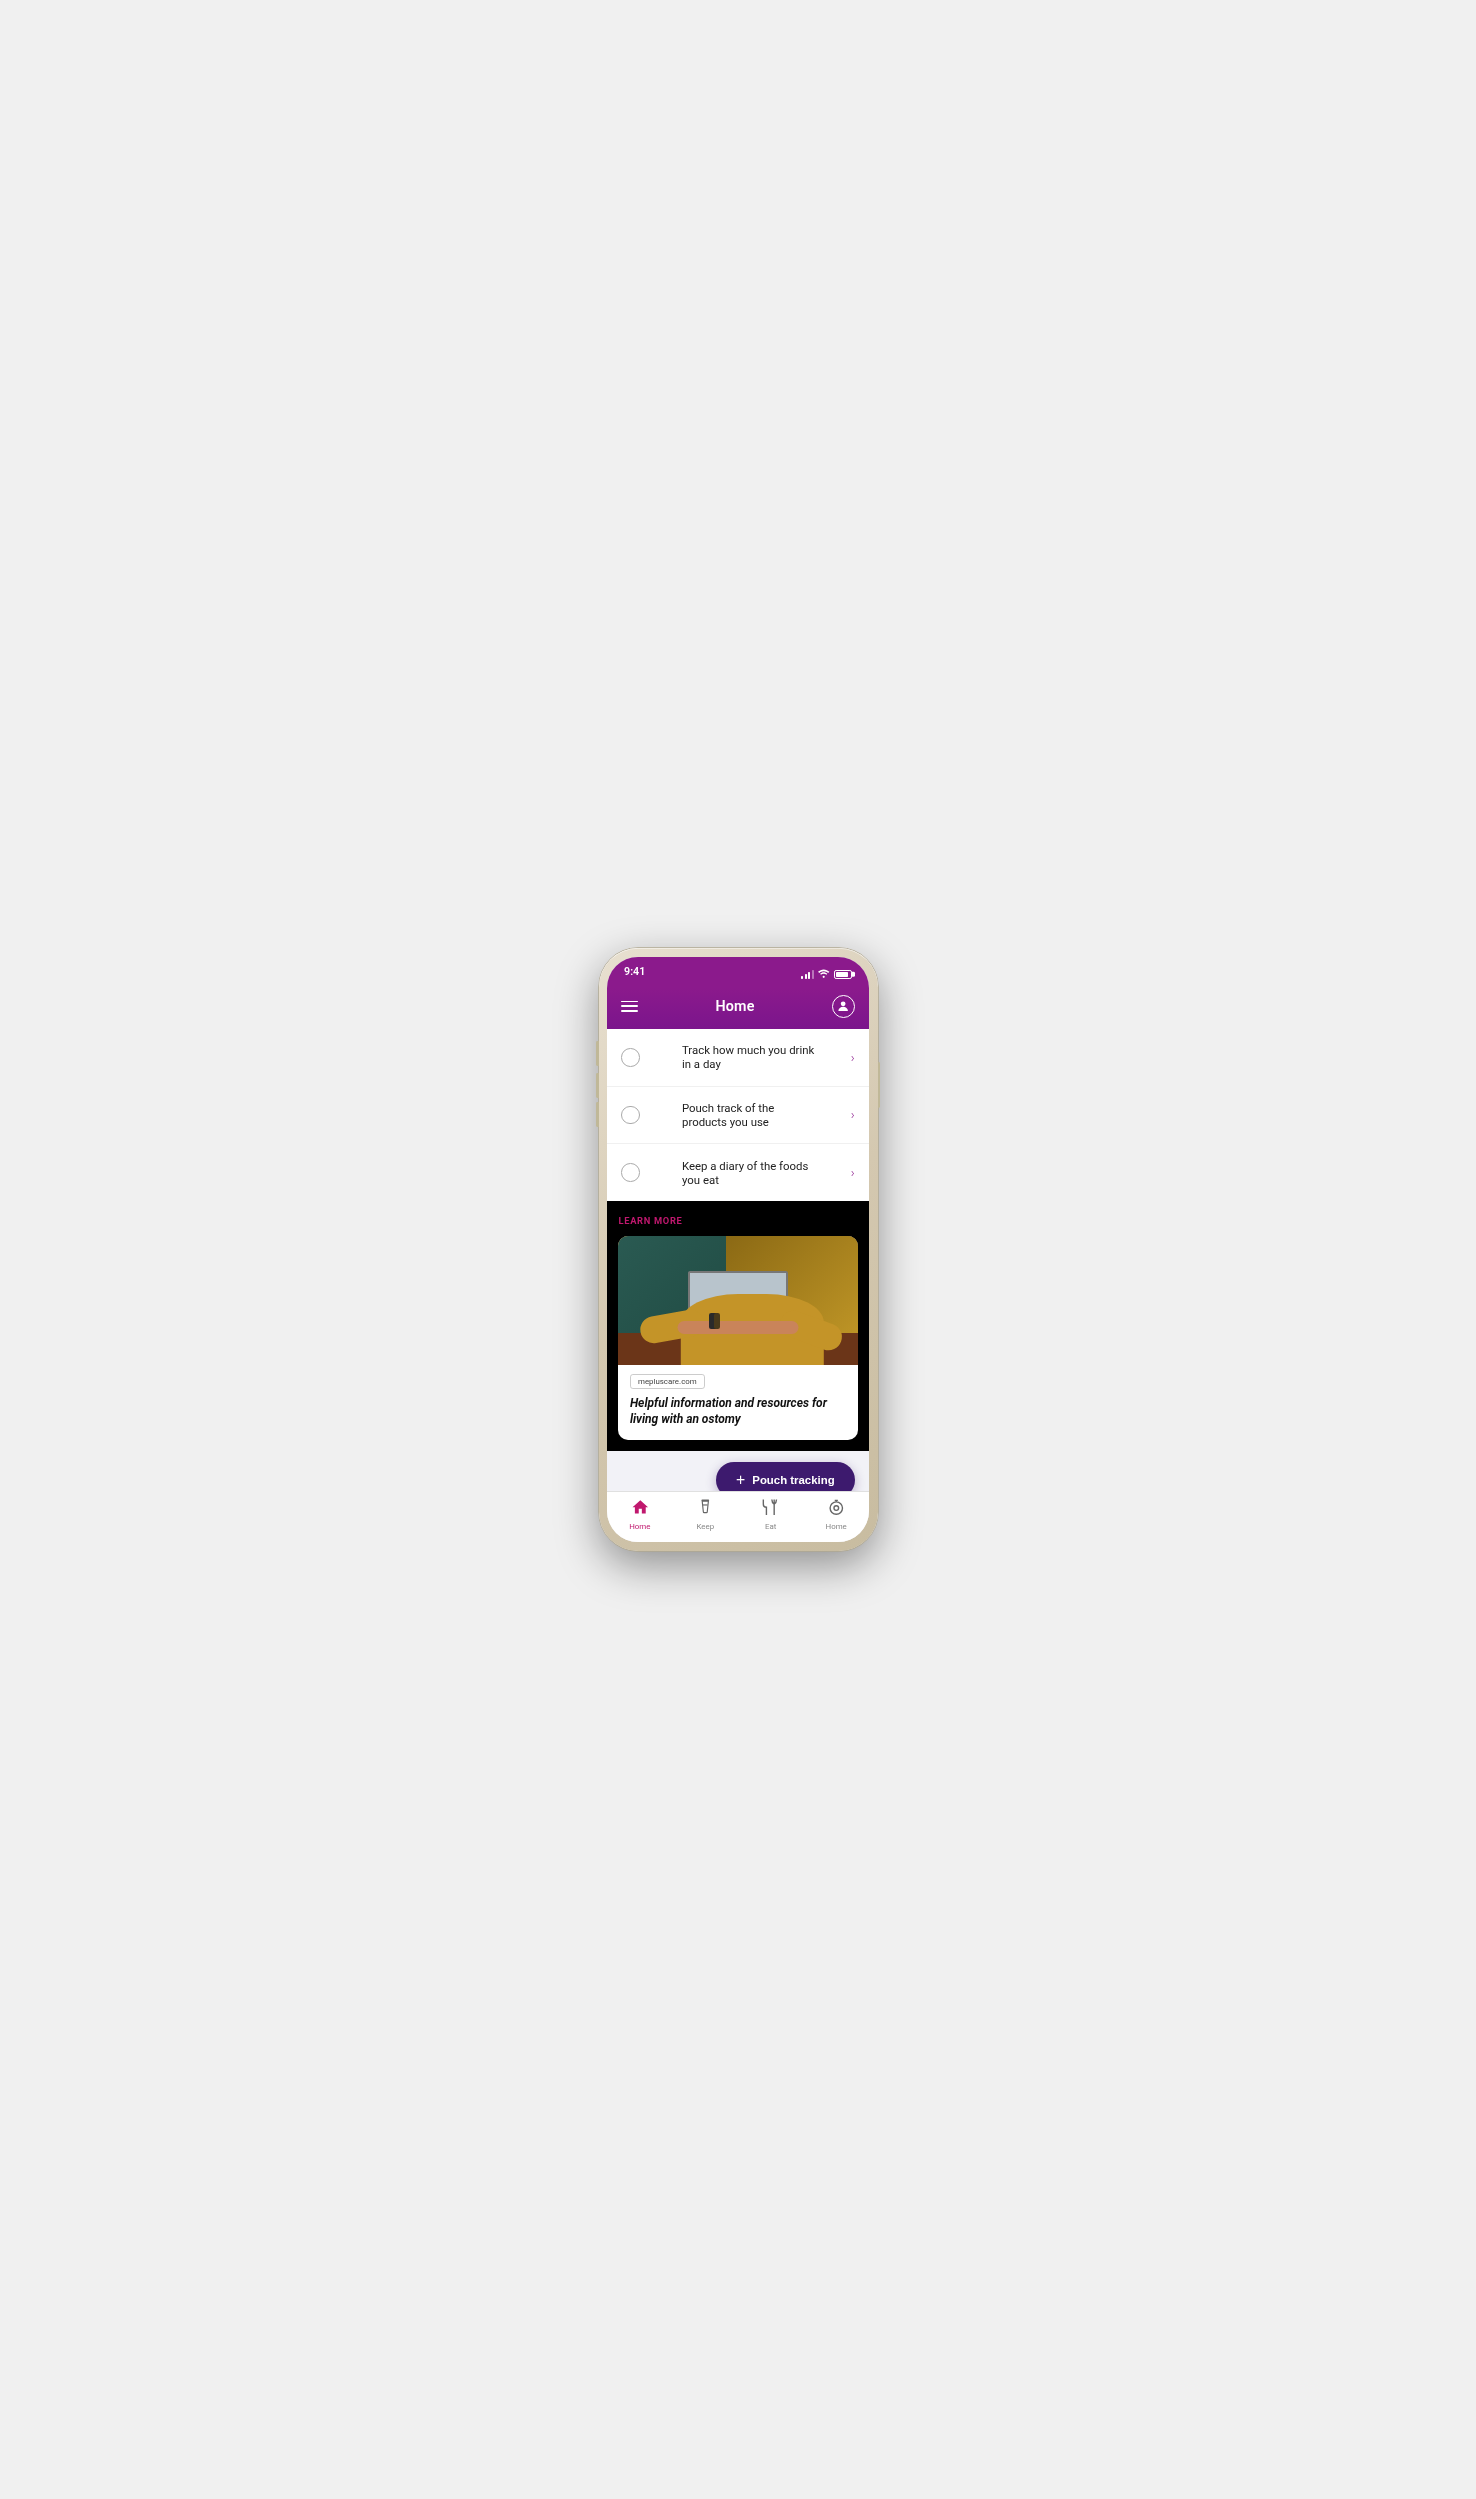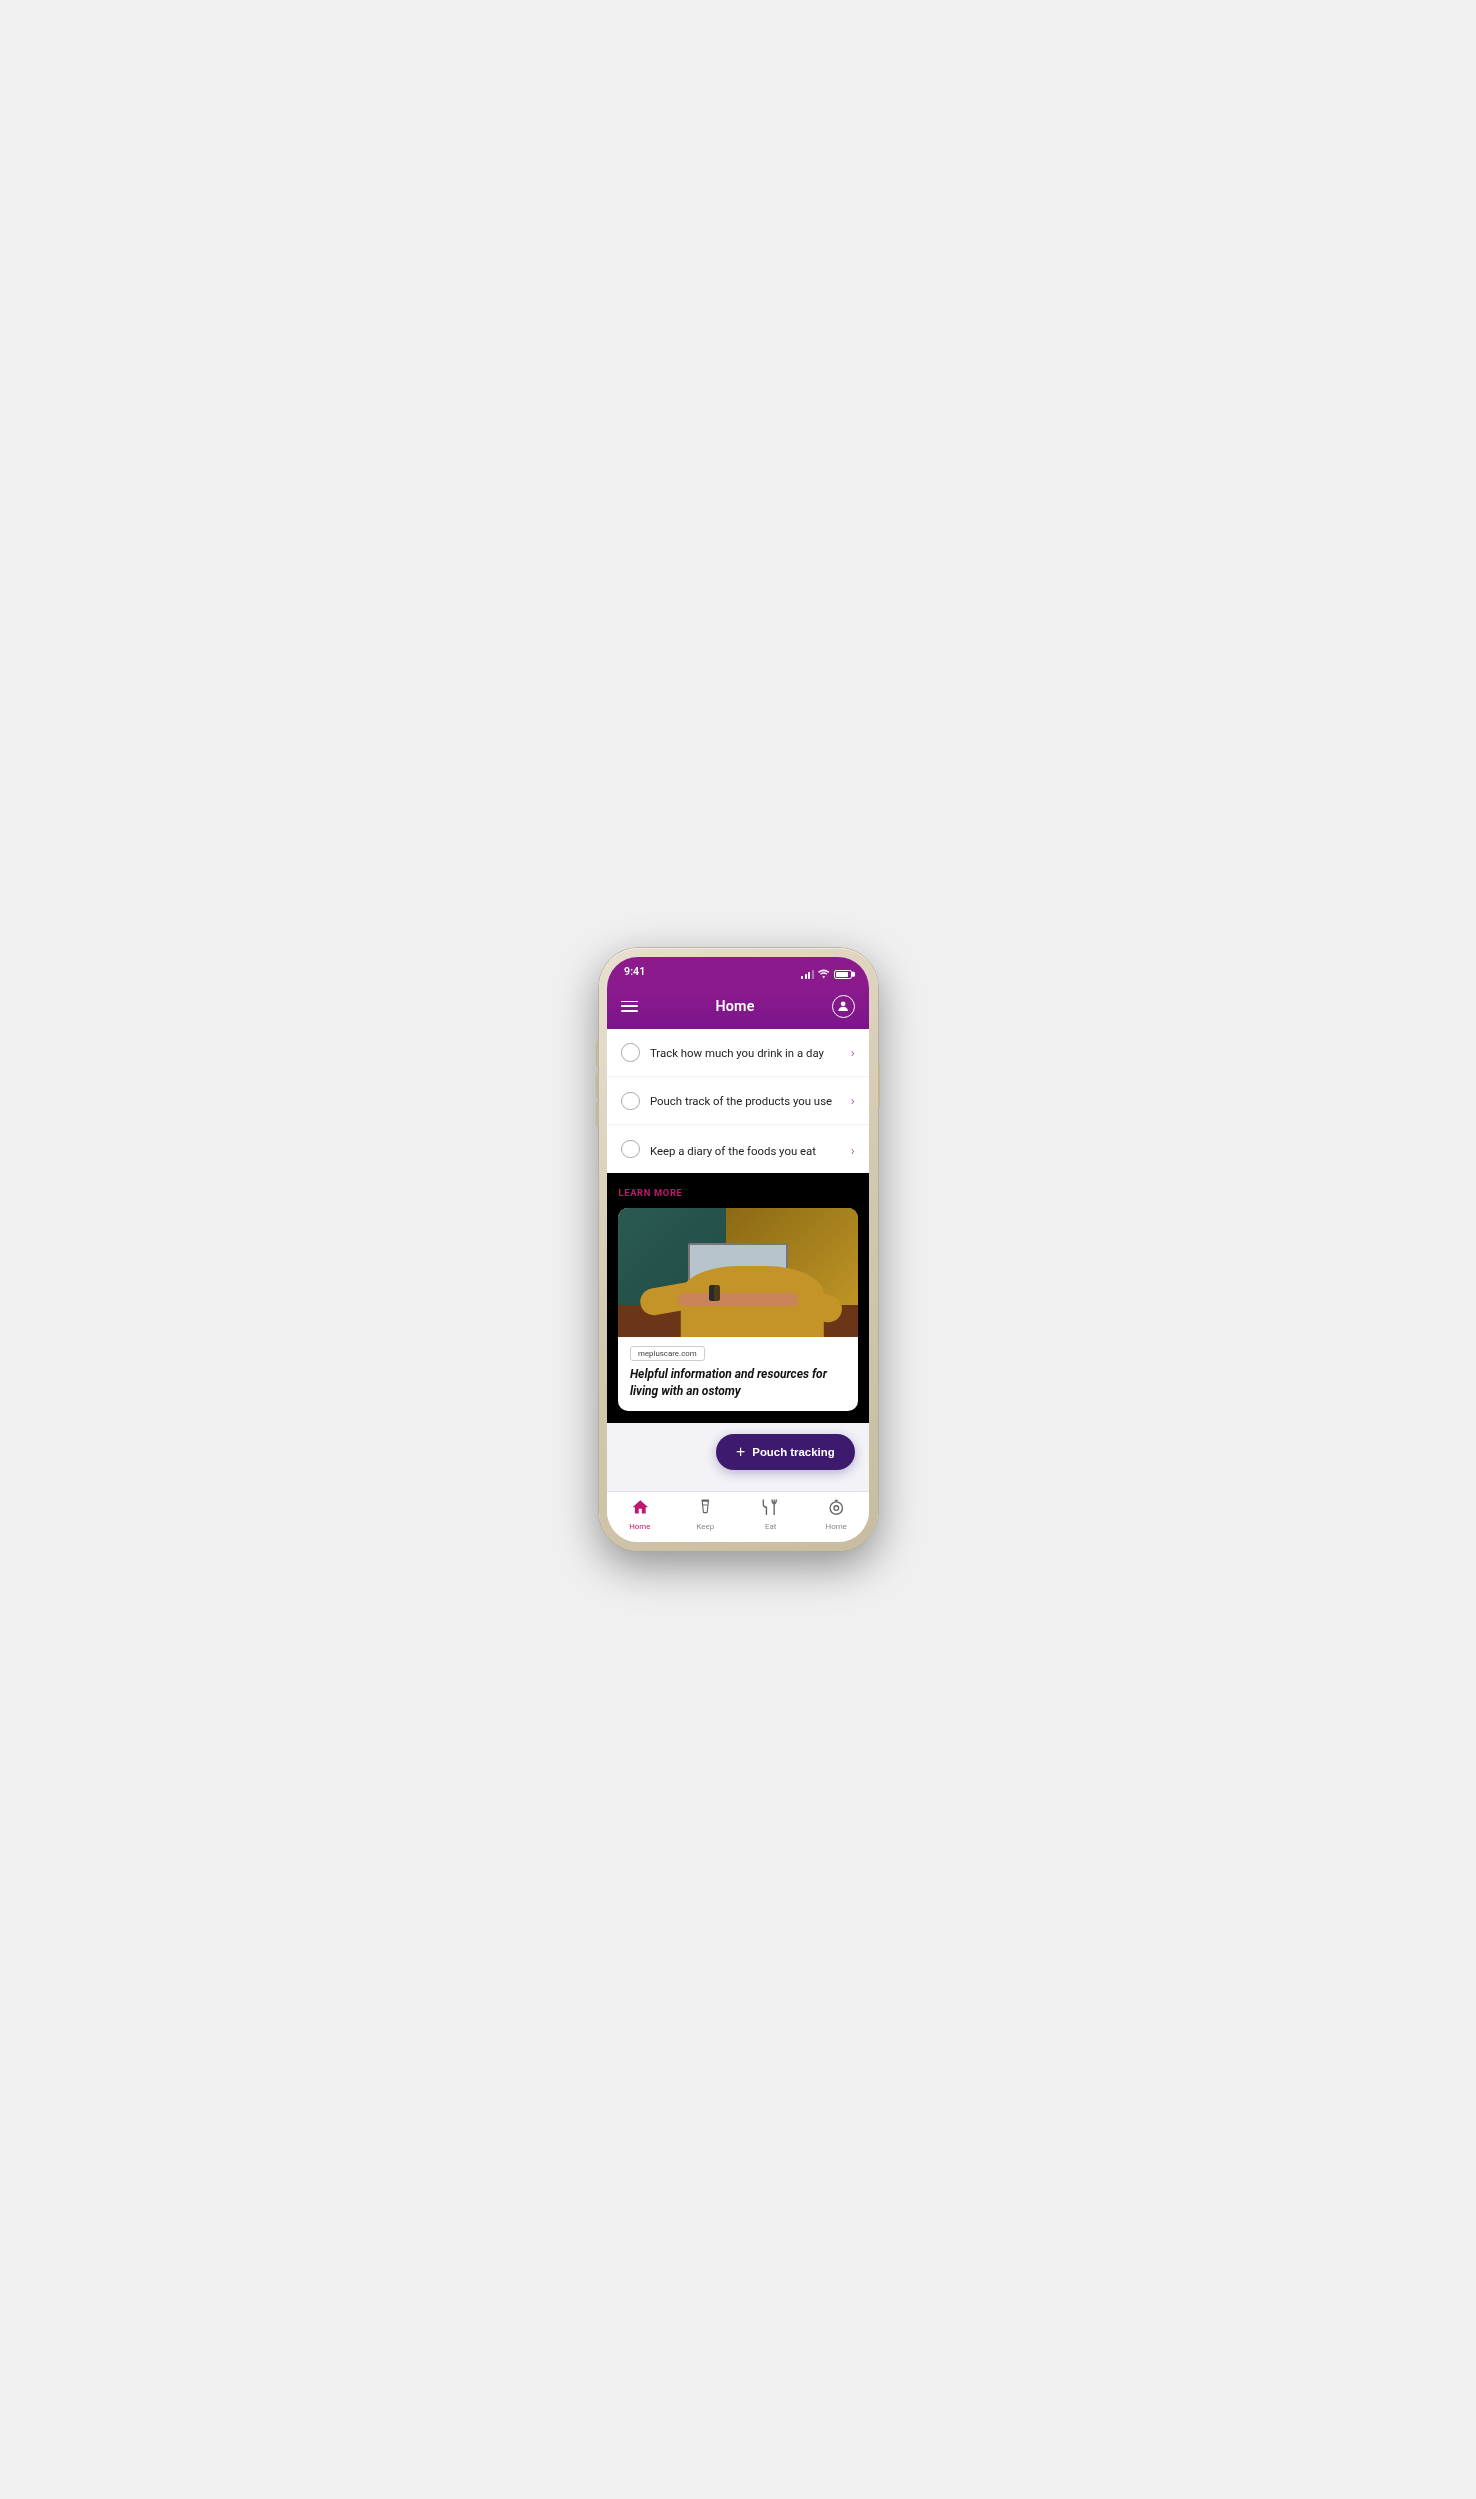--- a/index.html
+++ b/index.html
@@ -170,24 +170,24 @@
       background: white;
       padding: 0;
     }
     .checklist-item {
       display: flex;
       align-items: center;
       padding: 14.3px 14.3px;
       border-bottom: 0.7px solid #f0f0f0;
       cursor: pointer;
       background: white;
+      gap: 32px;
     }
     .checklist-item:last-child {
       border-bottom: none;
-      align-items: flex-end;
     }
     .circle-radio {
       width: 18.6px;
       height: 18.6px;
       border: 1.4px solid #aaa;
       border-radius: 50%;
       margin-right: 10px;
       flex-shrink: 0;
     }
     .checklist-text {

